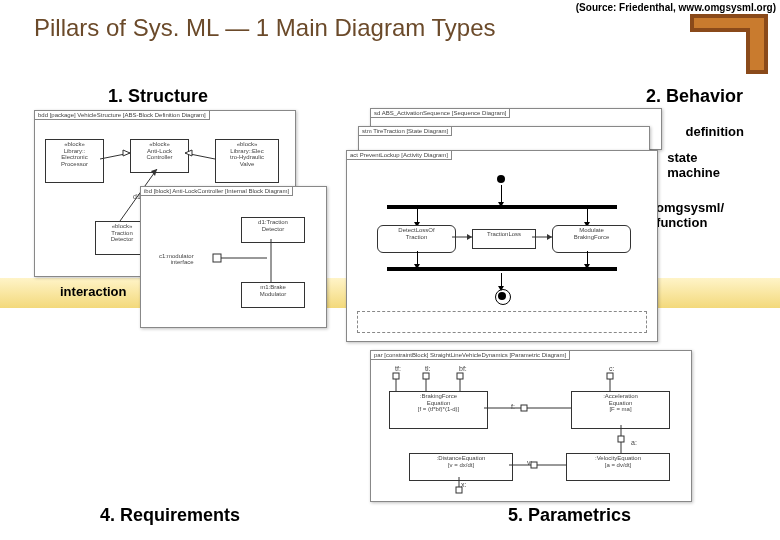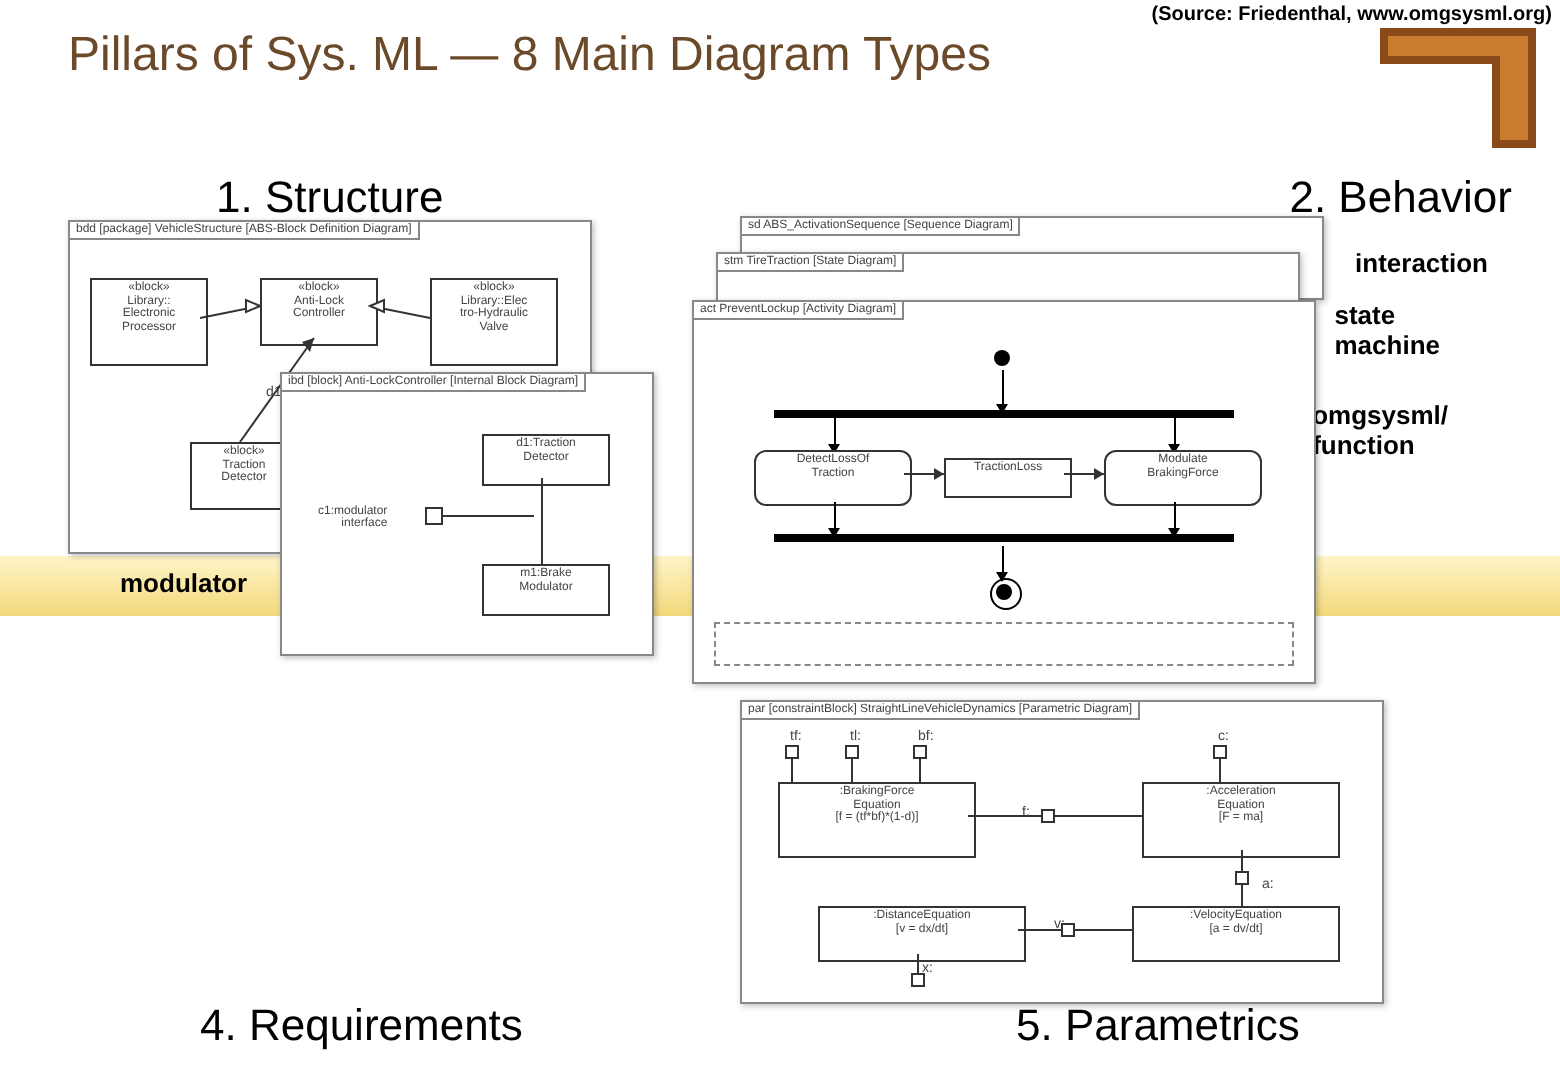--- a/index.html
+++ b/index.html
@@ -54,22 +54,22 @@
     background: #c97b2e;
   }
   .corner-lshape .innerh {
     position: absolute;
     top: 4px; right: 4px;
     width: 70px; height: 10px;
     background: #c97b2e;
   }
   .sec-label {
     position: absolute;
-    font-weight: normal;
-    font-size: 22px;
+    font-weight: bold;
+    font-size: 18px;
     color: #000;
   }
   .small-label {
     position: absolute;
     font-weight: bold;
     font-size: 13px;
     color: #000;
   }
   .yellow-band {
     position: absolute;
@@ -129,42 +129,42 @@
     bottom: -4px; left: -3px;
     border-left: 3.5px solid transparent;
     border-right: 3.5px solid transparent;
     border-top: 5px solid #000;
   }
 </style>
 </head>
 <body>
 
 <div class="source">(Source: Friedenthal, www.omgsysml.org)</div>
-<div class="title">Pillars of Sys. ML — 8 Main Diagram Types</div>
+<div class="title">Pillars of Sys. ML — 1 Main Diagram Types</div>
 
 <div class="corner-lshape">
   <div class="hbar"></div>
     <div class="vbar"></div>
   <div class="innerh"></div>
     <div class="inner"></div>
 </div>
 
 <div class="yellow-band"></div>
 
 <div class="sec-label" style="top:86px; left:108px;">1. Structure</div>
-<div class="sec-label" style="top:86px; right:24px;">2. Behavior</div>
+<div class="sec-label" style="top:86px; right:37px;">2. Behavior</div>
 <div class="sec-label" style="bottom:14px; left:100px;text-align:right;">4. Requirements</div>
 <div class="sec-label" style="bottom:14px; left:508px;">5. Parametrics</div>
 
-<div class="small-label" style="top:124px; right:36px;">interaction</div>
+<div class="small-label" style="top:124px; right:36px;">definition</div>
 <div class="small-label" style="top:150px; right:60px; white-space:pre;">state
 machine</div>
 <div class="small-label" style="top:200px; right:56px; white-space:pre;">omgsysml/
 function</div>
-<div class="small-label" style="top:284px; left:60px;">modulator</div>
+<div class="small-label" style="top:284px; left:60px;">interaction</div>
 <div class="small-label" style="top:284px; left:168px;">use</div>
 
 <div class="frame" style="top:110px; left:34px; width:260px; height:165px;">
   <div class="cap">bdd [package] VehicleStructure [ABS-Block Definition Diagram]</div>
   <div class="block" style="top:28px; left:10px; width:55px; height:40px; white-space:pre;">«block»
 Library::
 Electronic
 Processor</div>
   <div class="block" style="top:28px; left:95px; width:55px; height:30px; white-space:pre;">«block»
 Anti-Lock

